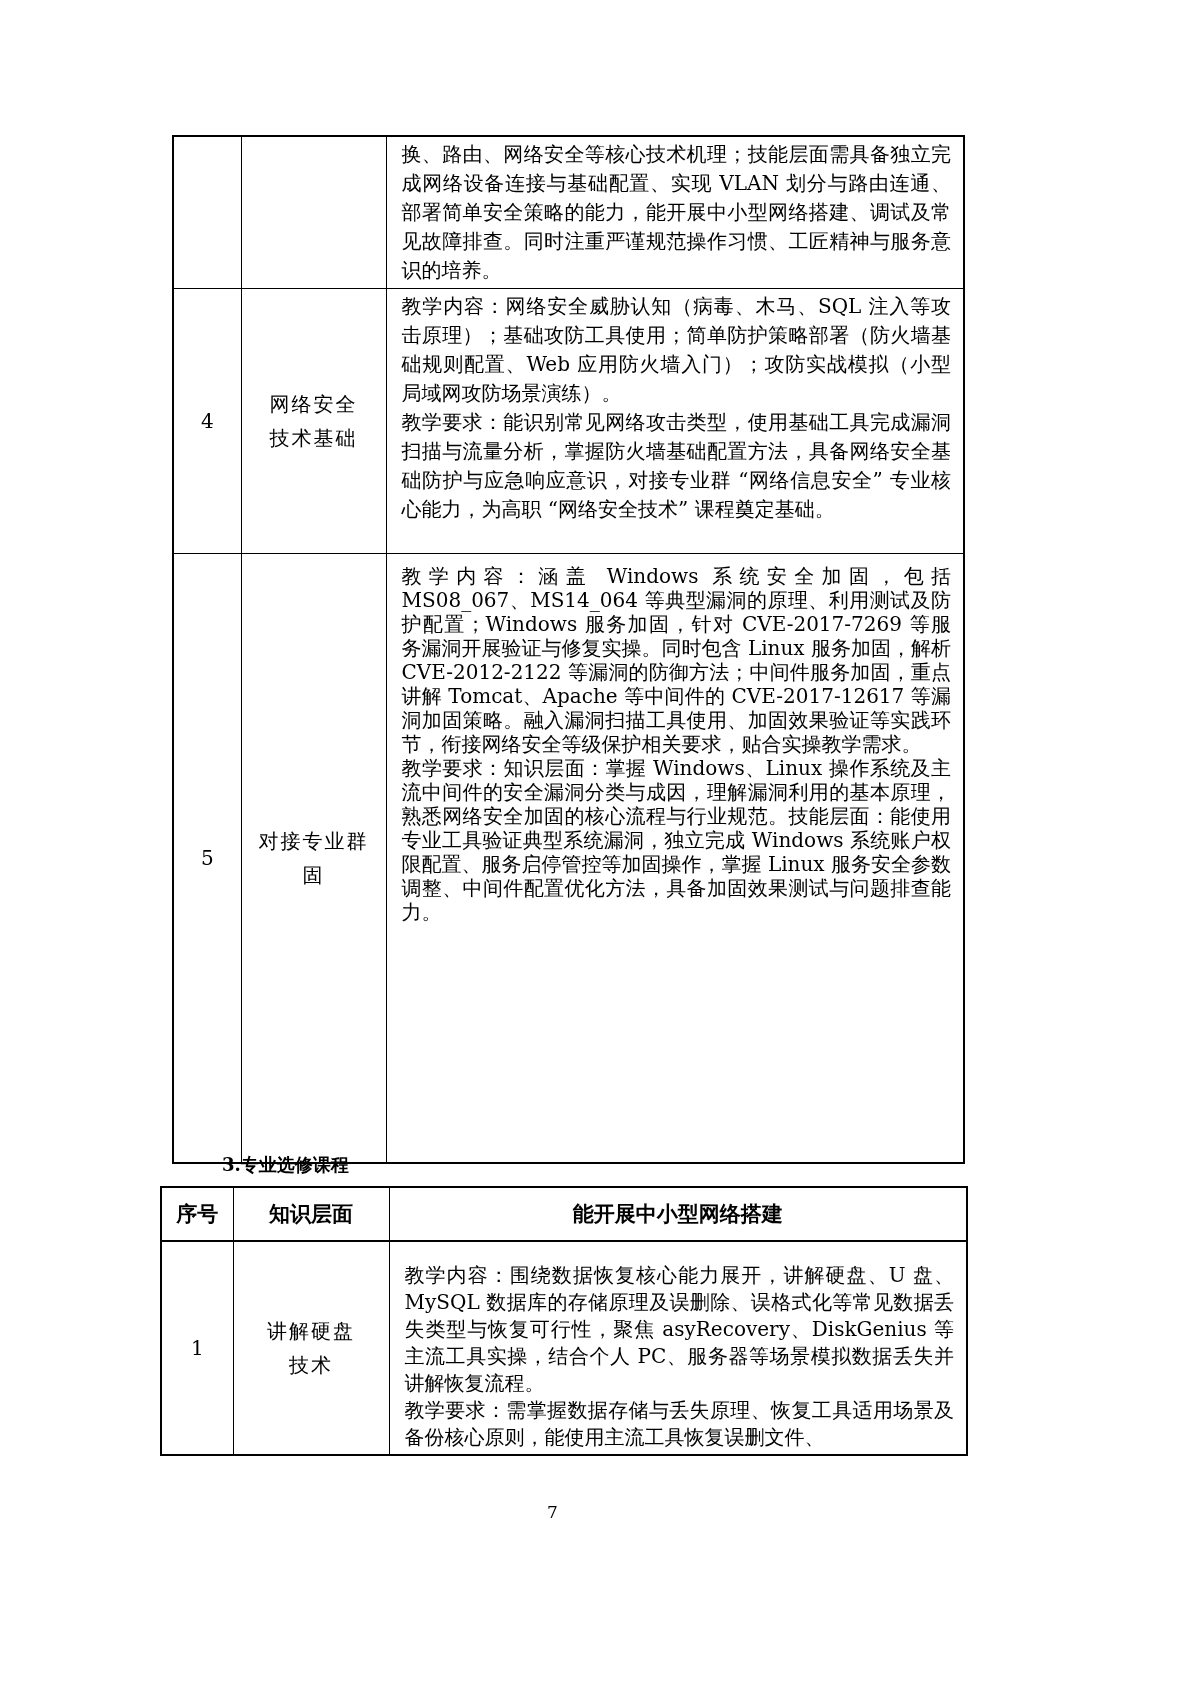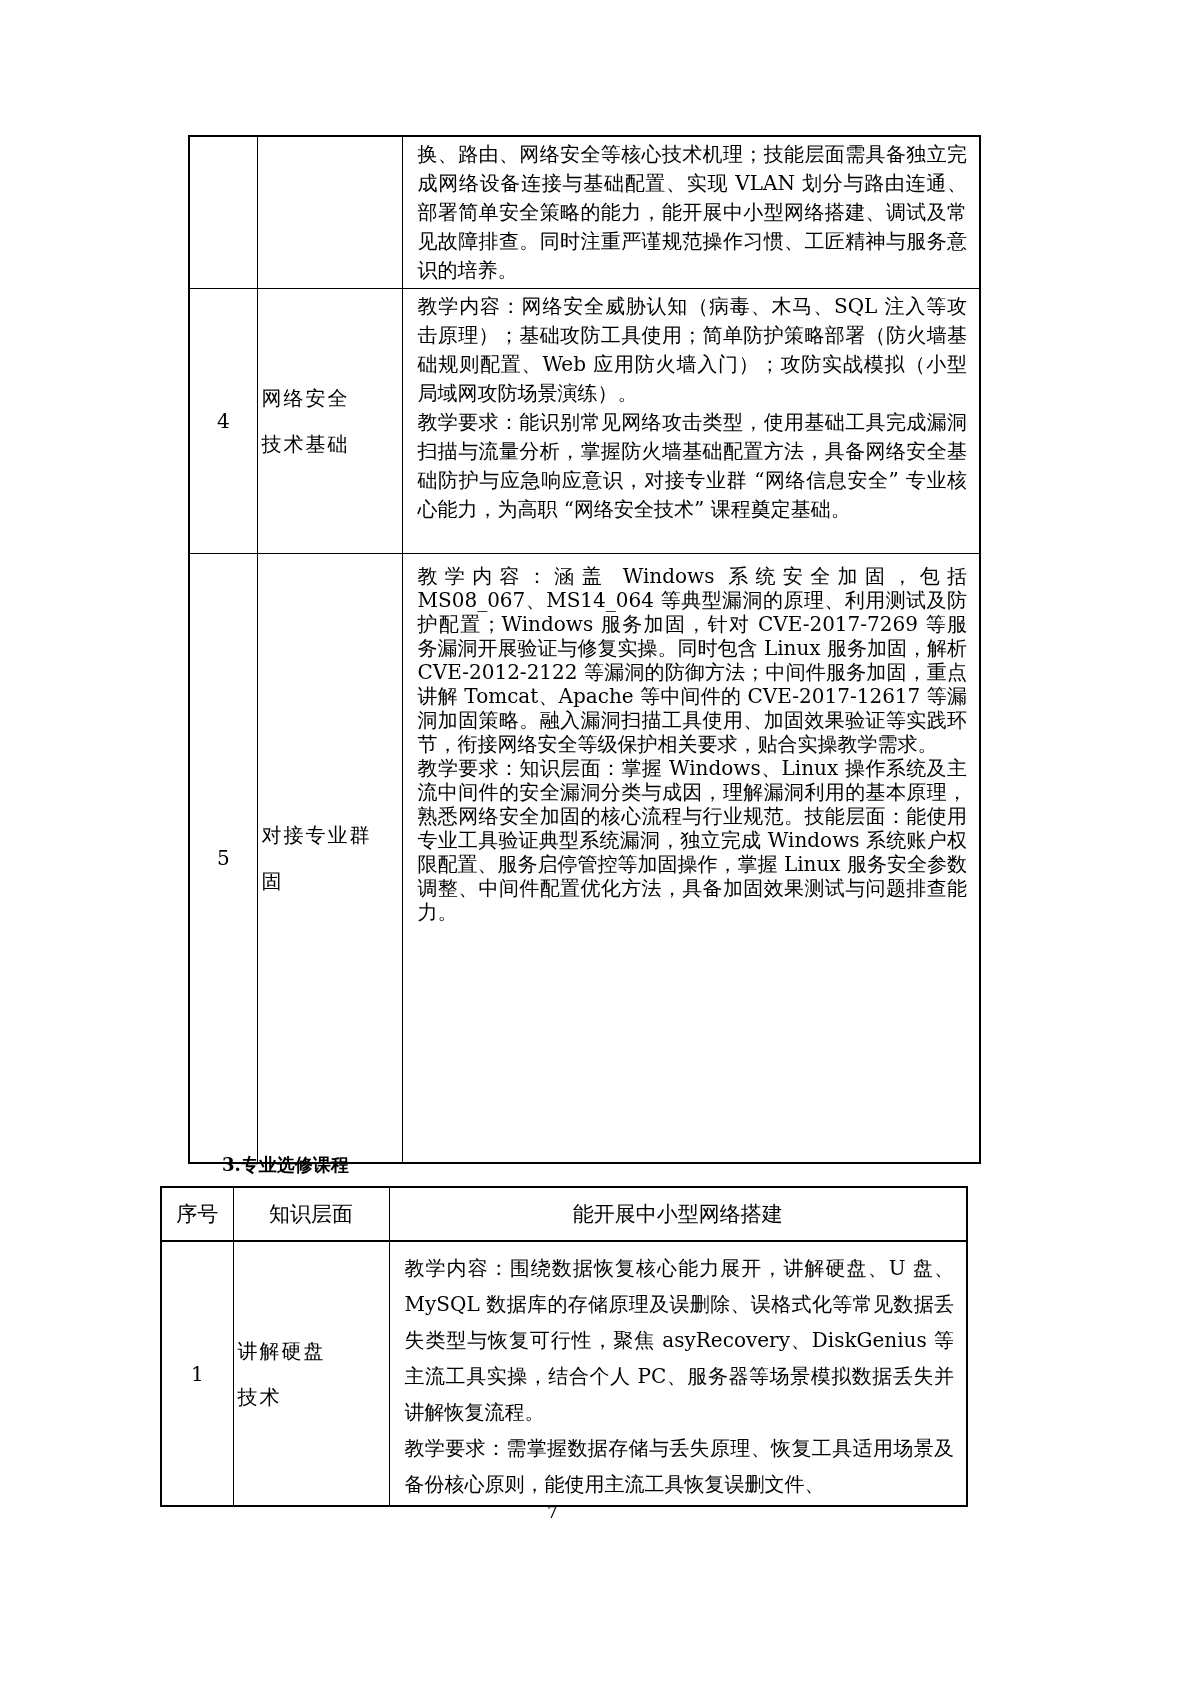--- a/index.html
+++ b/index.html
@@ -13,60 +13,60 @@
     overflow:hidden;
   }
   table.course-table {
     border-collapse:collapse;
     table-layout:fixed;
     position:absolute;
   }
   table.course-table td, table.course-table th {
     border:1px solid #000;
   }
-  table.table-main { top:135px; left:188px; width:791px; border:2px solid #000; }
+  table.table-main { top:135px; left:172px; width:791px; border:2px solid #000; }
   table.table-elective { top:1186px; left:160px; width:806px; border:2px solid #000; }
 
   col.c-num  { width:68px; }
   col.c-name { width:145px; }
   col.c-body { width:578px; }
   col.e-num  { width:72px; }
   col.e-name { width:156px; }
   col.e-body { width:578px; }
 
   td.num {
     text-align:center; vertical-align:middle;
     font-size:20px;
   }
   td.name {
-    text-align:left; vertical-align:middle;
+    text-align:center; vertical-align:middle;
     font-size:20px; letter-spacing:2px;
     white-space:pre-line;
-    line-height:46px;
+    line-height:34px;
     padding:16px 4px;
   }
   td.content {
     vertical-align:top;
     font-size:20px;
     text-align:justify;
     white-space:pre-wrap;
     padding:3px 12px 3px 15px;
   }
   tr.row-a td.content, tr.row-4 td.content { line-height:29px; }
   tr.row-a  { height:146px; }
   tr.row-4  { height:265px; }
   tr.row-5  { height:609px; }
   tr.row-5 td.content { line-height:24px; padding-top:10px; }
   tr.row-e  { height:194px; }
-  tr.row-e td.content { line-height:36px; padding-top:8px; }
+  tr.row-e td.content { line-height:27px; padding-top:20px; }
 
   tr.head-row th {
     height:54px;
     font-size:21px;
-    font-weight:normal;
+    font-weight:bold;
     text-align:center; vertical-align:middle;
     border-bottom:2px solid #000;
     font-family:"DejaVu Serif","Liberation Serif",serif;
   }
   .section-heading {
     position:absolute;
     top:1150px; left:222px;
     font-size:18px;
     font-weight:bold;
     line-height:30px;

